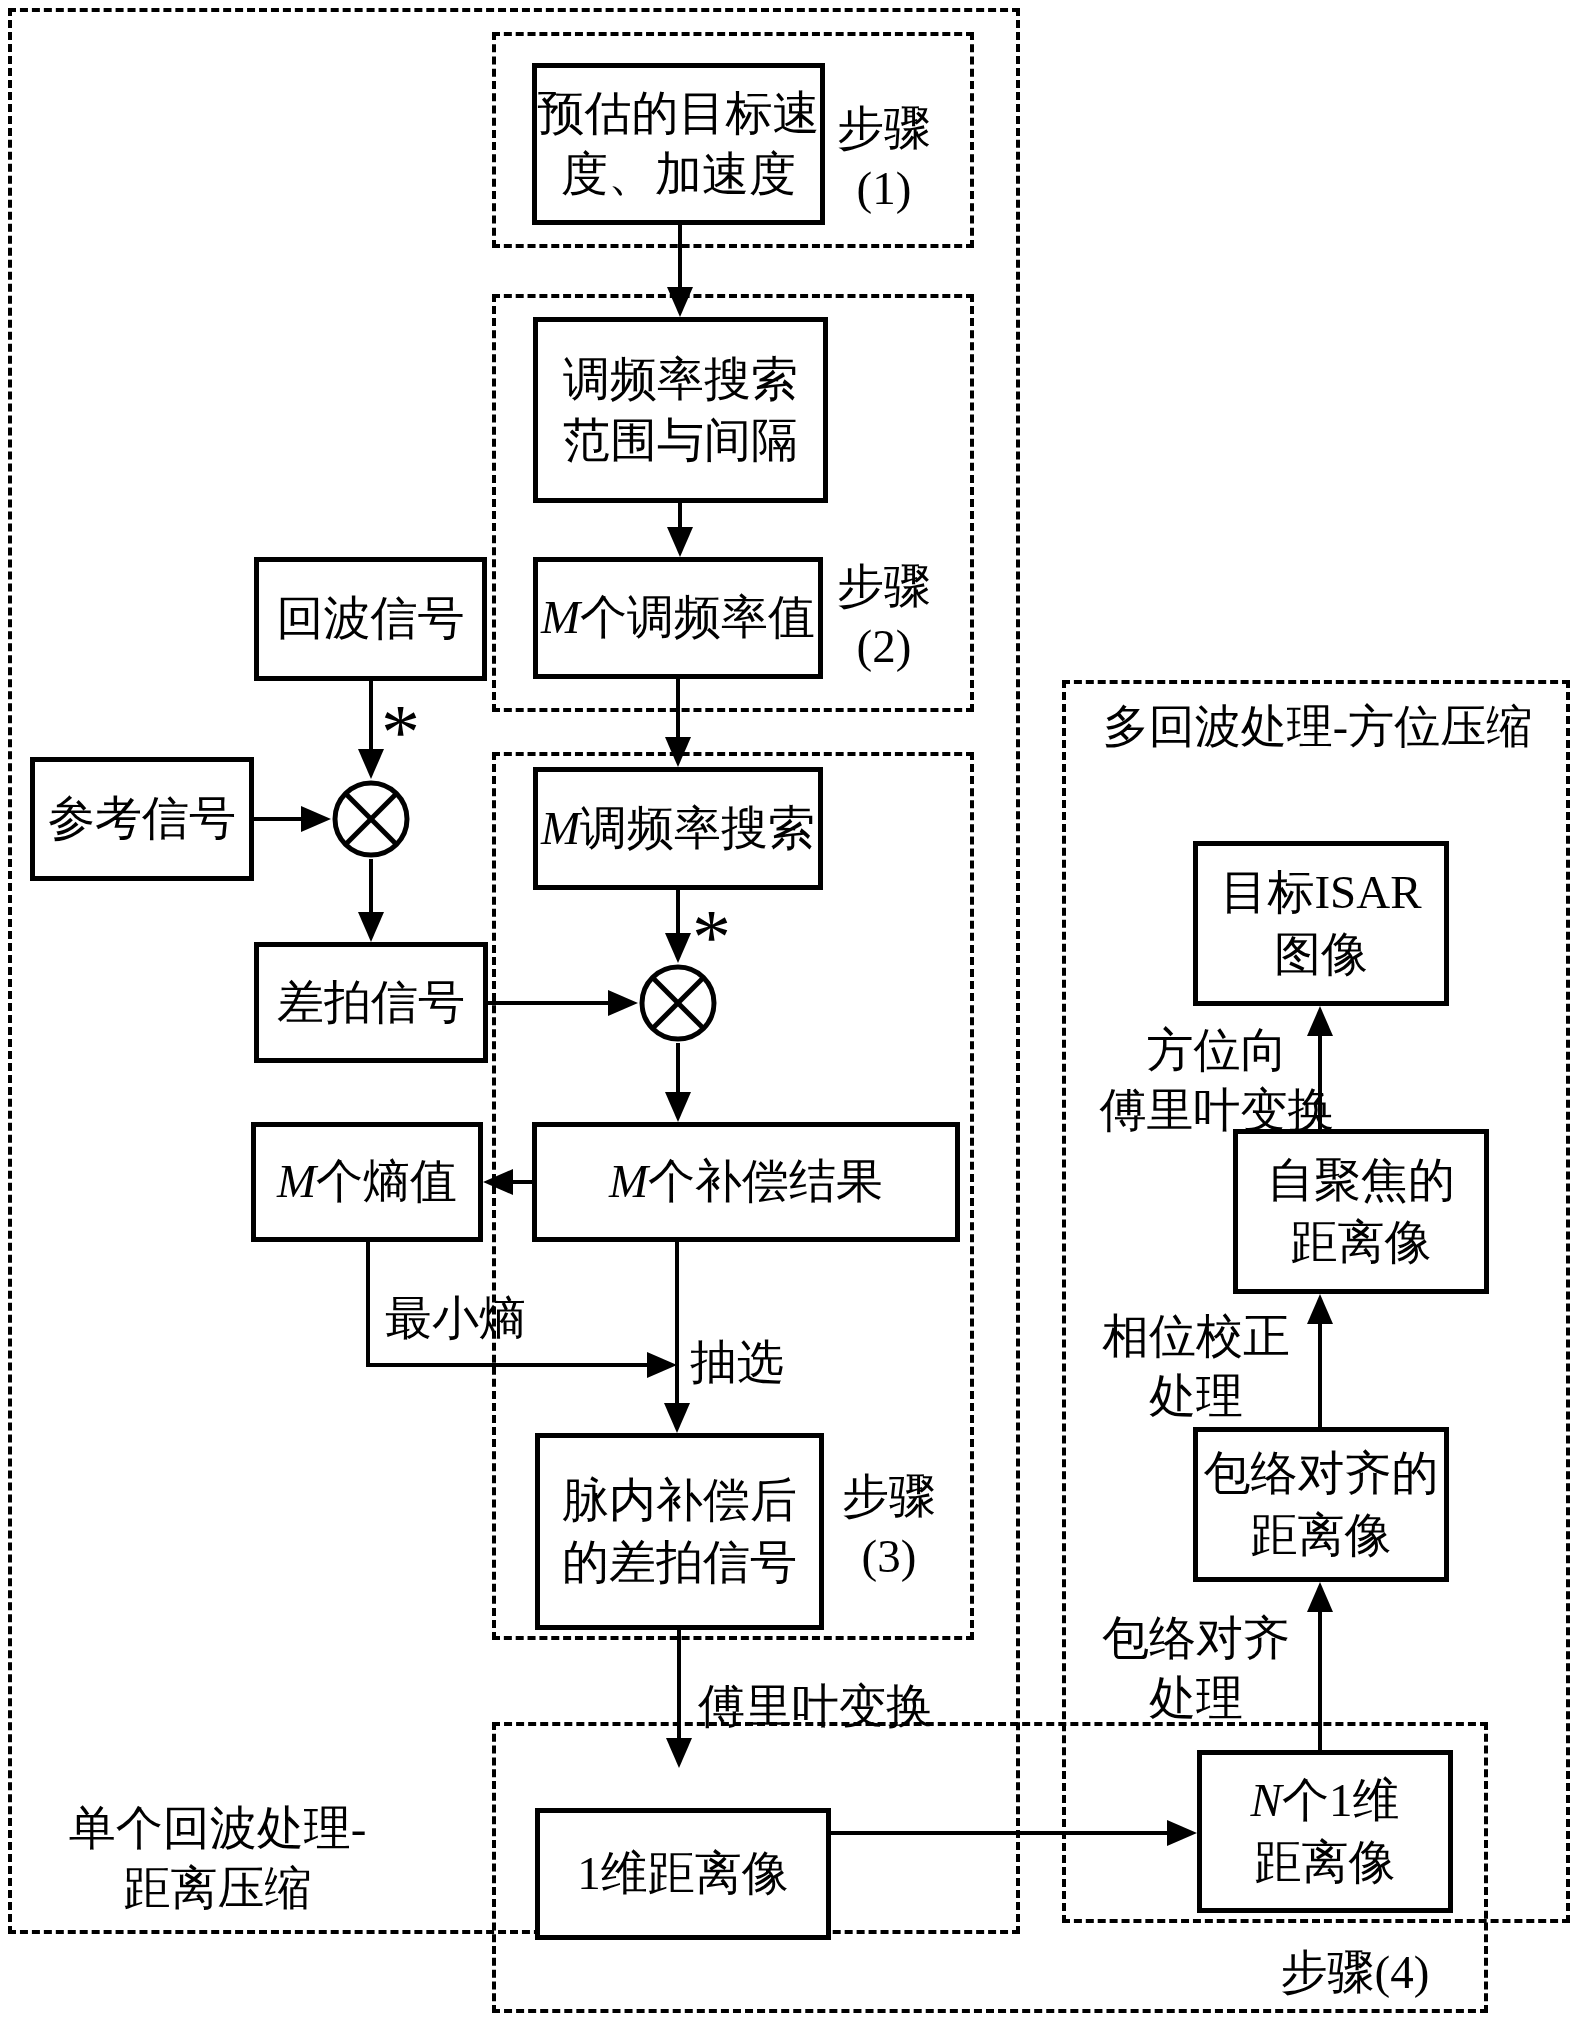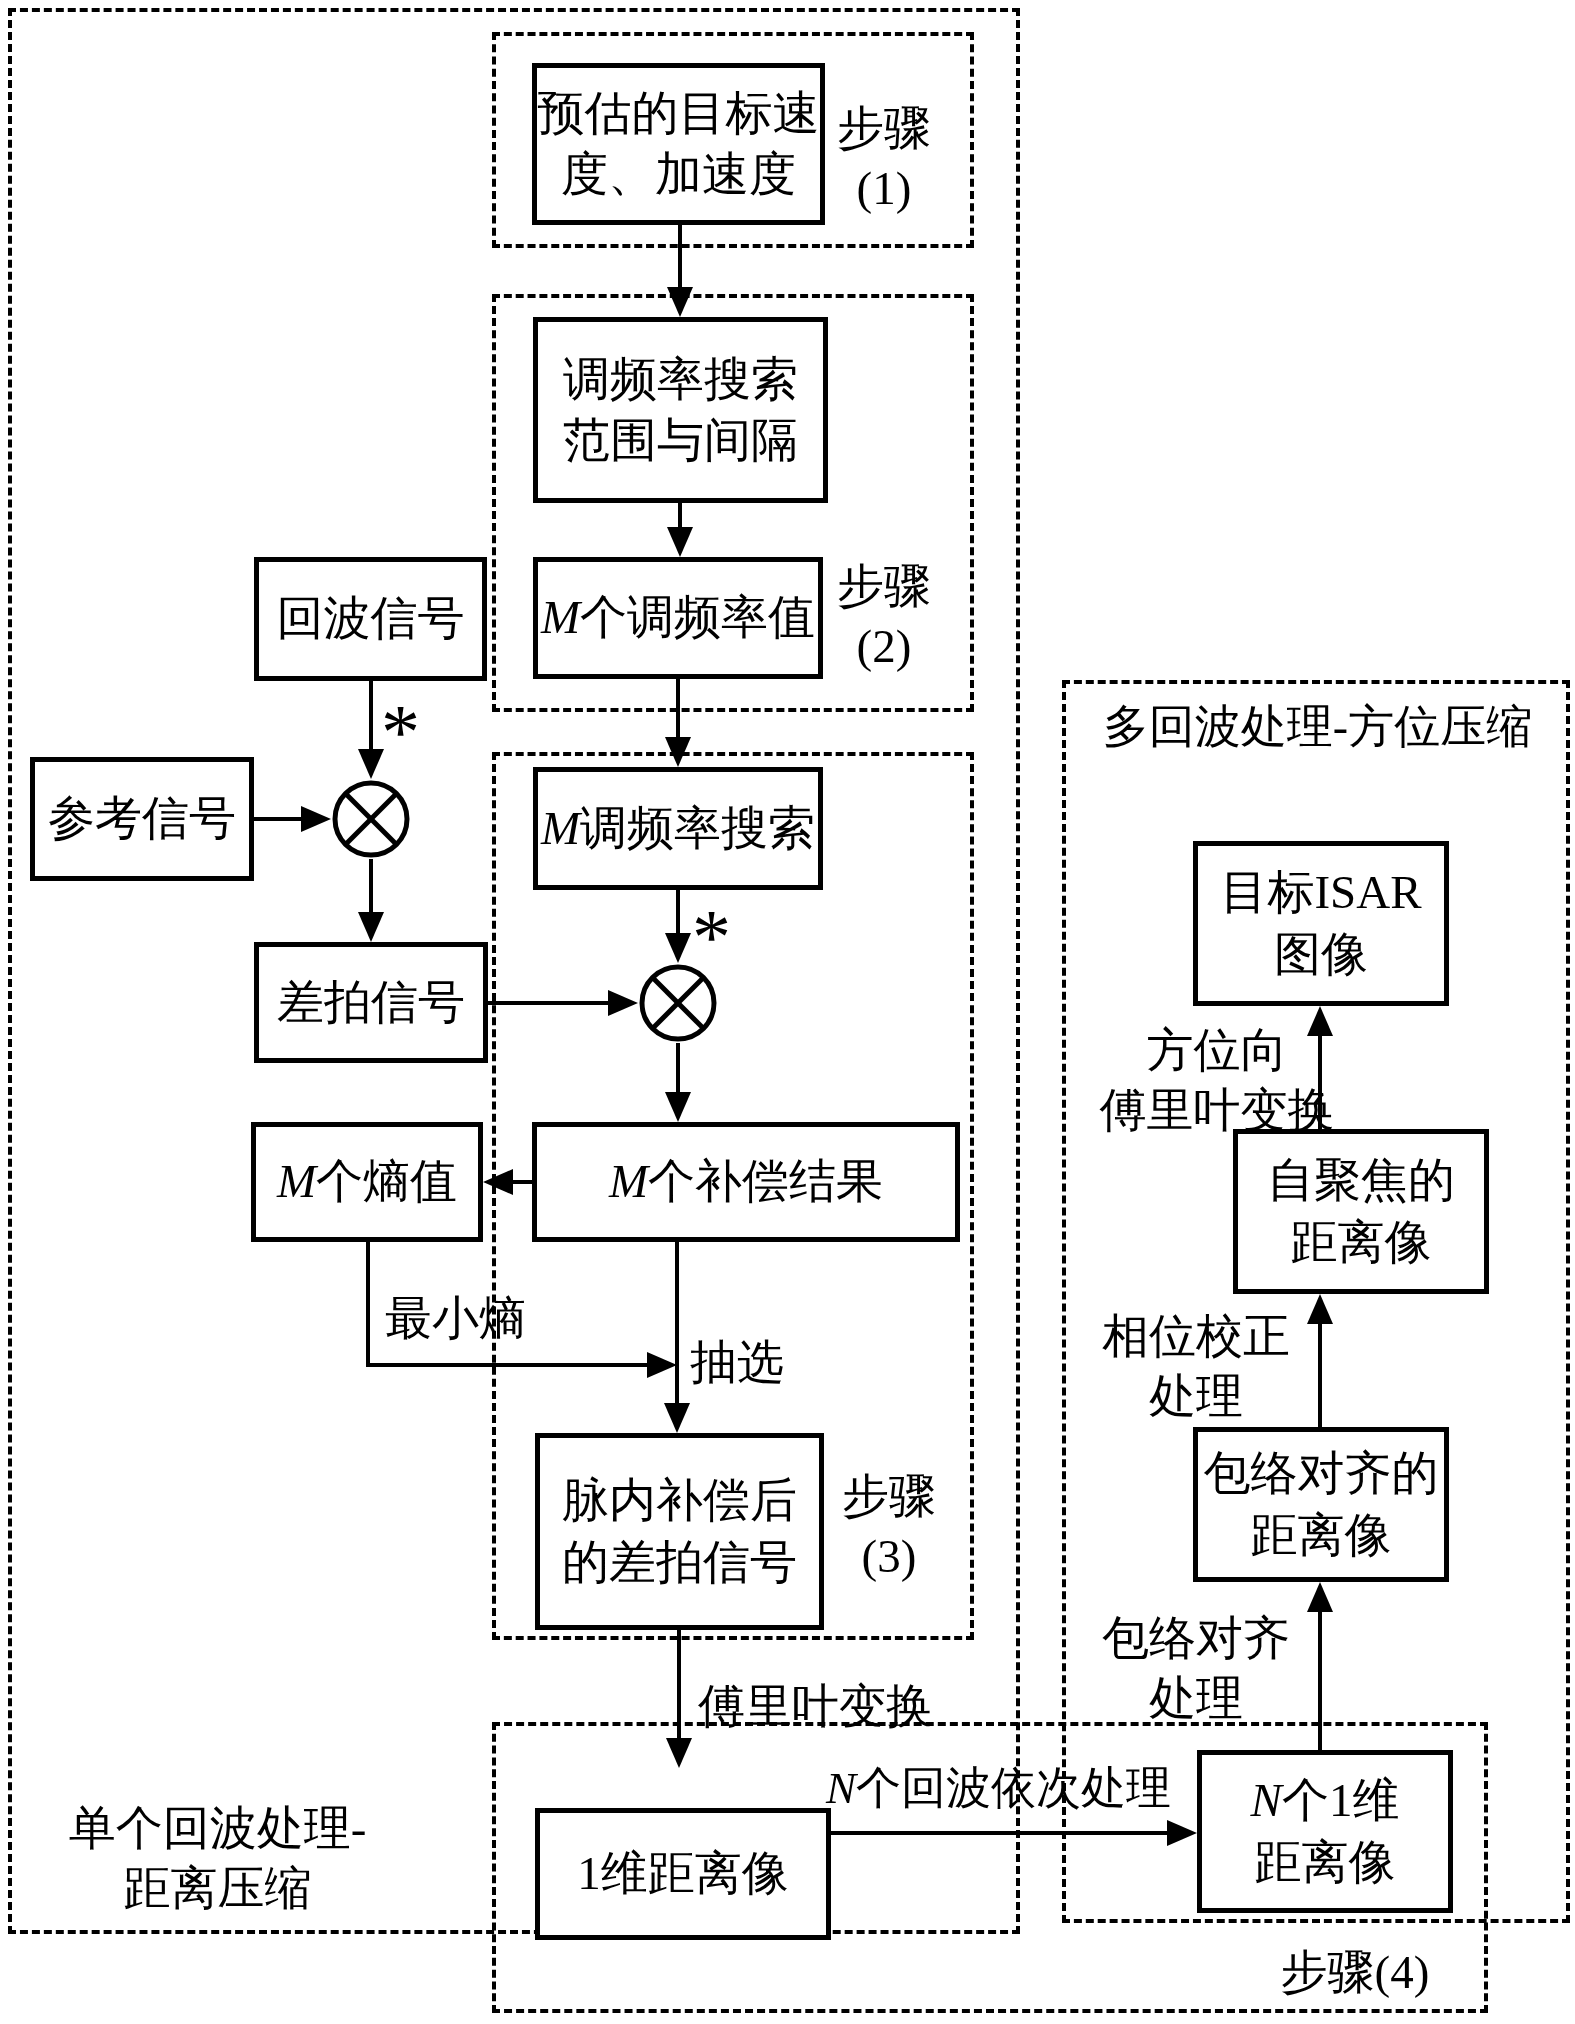--- a/index.html
+++ b/index.html
@@ -127,23 +127,20 @@
       <line x1="65" y1="15" x2="15" y2="65" stroke="#000" stroke-width="5"></line>
     </svg>
   </div>
 
   <div class="ast" style="left:381px;top:693px;">*</div>
   <div class="ast" style="left:692px;top:898px;">*</div>
 
   <div class="lbl" style="left:385px;top:1288px;">最小熵</div>
   <div class="lbl" style="left:690px;top:1332px;">抽选</div>
   <div class="lbl" style="left:698px;top:1676px;">傅里叶变换</div>
-  <div class="lbl" style="left:826px;top:1760px;font-size:45px;">
-    <i class="math">N</i><span style="display:inline;">个回波依次处理</span>
-  </div>
   <div class="lbl" style="left:1092px;top:1012px;width:250px;margin-top:8px;">
     <span style="display:block;">方位向</span>
     <span style="display:block;">傅里叶变换</span>
   </div>
   <div class="lbl" style="left:1096px;top:1306px;width:200px;">
     <span style="display:block;">相位校正</span>
     <span style="display:block;">处理</span>
   </div>
   <div class="lbl" style="left:1096px;top:1608px;width:200px;">
     <span style="display:block;">包络对齐</span>

